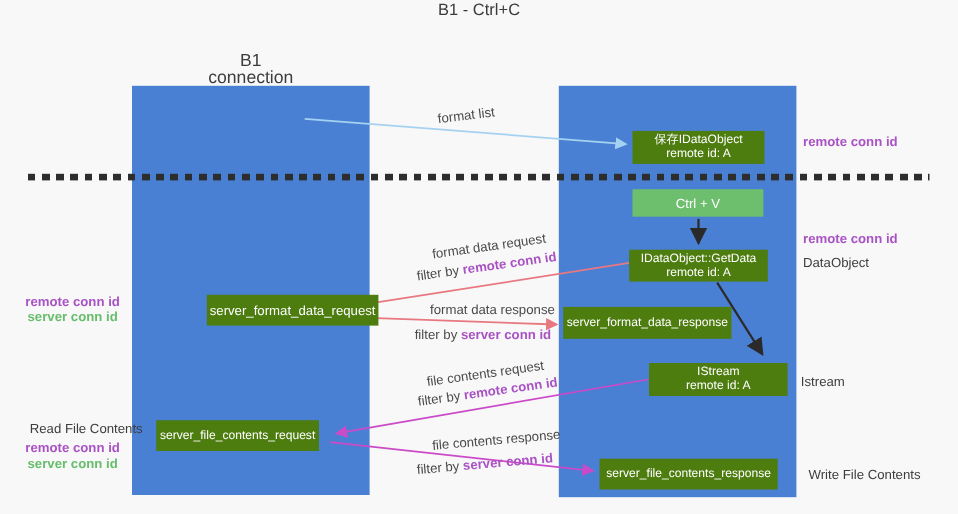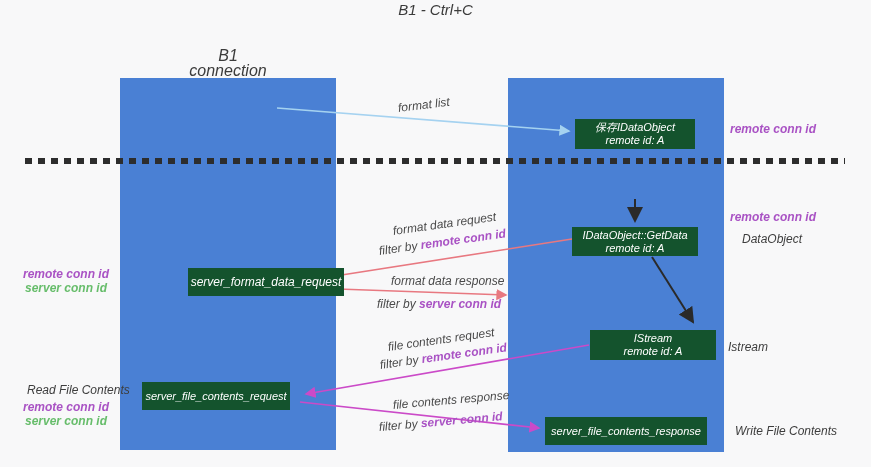--- a/index.html
+++ b/index.html
@@ -4,21 +4,20 @@
 <style>
   * { margin: 0; padding: 0; box-sizing: border-box; }
   html, body { background: #f8f8f9; }
   #canvas {
     position: relative;
     width: 871px;
     height: 467px;
     background: #f8f8f9;
     font-family: "Liberation Sans", sans-serif;
     overflow: hidden;
-    font-style: italic;
   }
   .abs { position: absolute; }
   .title {
     left: 0; top: 7; width: 871px;
     text-align: center;
     font-size: 15px; line-height: 20px;
     color: #3b3b3b;
   }
   .lane-header {
     text-align: center;
@@ -32,21 +31,21 @@
     left: 25px; top: 158px; width: 820px; height: 6px;
     background: repeating-linear-gradient(90deg, #2d2d2d 0 7px, transparent 7px 13px);
   }
   .box {
     display: flex; flex-direction: column;
     align-items: center; justify-content: center;
     color: #ffffff; text-align: center;
     font-size: 12px; line-height: 14px;
   }
   .box.small { font-size: 11px; line-height: 13px; }
-  .box.orange { background: #14532d; }
+  .box.orange { background: #4d7c0f; }
   .box.green  { background: #6dbe6d; }
   .side-label { font-size: 12px; color: #3d3d3d; white-space: nowrap; }
   .side-label.purple { color: #a952c4; font-weight: bold; }
   .label-stack { line-height: 14px; text-align: center; }
   .label-stack .purple { color: #a952c4; font-weight: bold; }
   .label-stack .greenlbl { color: #67bd6b; font-weight: bold; }
   .arrow-label {
     font-size: 12px; color: #4a4a4a; white-space: nowrap;
     transform-origin: left center;
   }
@@ -101,47 +100,53 @@
     <line x1="589" y1="345" x2="306" y2="394" stroke="#cb4ac8" stroke-width="1.6" marker-end="url(#mk-magenta)"></line>
     <line x1="300" y1="402" x2="539" y2="428" stroke="#cb4ac8" stroke-width="1.6" marker-end="url(#mk-magenta)"></line>
   </svg>
 
 
   <div class="abs box orange small" style="left:575px; top:119px; width:120px; height:30px;">
     <span>保存IDataObject</span>
     <span>remote id: A</span>
   </div>
 
+  <div class="abs box green" style="left:575px; top:172px; width:119px; height:25px;">
+    <span>Ctrl + V</span>
+  </div>
 
   <div class="abs box orange small" style="left:572px; top:227px; width:126px; height:29px;">
     <span>IDataObject::GetData</span>
     <span>remote id: A</span>
   </div>
 
   <div class="abs box orange" style="left:152px; top:268px; width:156px; height:28px;margin-left:36px;">
     <span>server_format_data_request</span>
   </div>
 
+  <div class="abs box orange small" style="left:512px; top:279px; width:153px; height:29px;">
+    <span>server_format_data_response</span>
+  </div>
 
   <div class="abs box orange small" style="left:590px; top:330px; width:126px; height:30px;">
     <span>IStream</span>
     <span>remote id: A</span>
   </div>
 
   <div class="abs box orange small" style="left:142px; top:382px; width:148px; height:28px;">
     <span>server_file_contents_request</span>
   </div>
 
   <div class="abs box orange small" style="left:545px; top:417px; width:162px; height:28px;">
     <span>server_file_contents_response</span>
   </div>
 
   <div class="abs side-label purple" style="left:730px; top:122px;">remote conn id</div>
   <div class="abs side-label purple" style="left:730px; top:210px;">remote conn id</div>
-  <div class="abs side-label" style="left:730px; top:232px;margin-left:12px;">DataObject</div>
+  <div class="abs side-label" style="left:730px; top:232px;">DataObject</div>
   <div class="abs side-label" style="left:728px; top:340px;">Istream</div>
   <div class="abs side-label" style="left:735px; top:424px;">Write File Contents</div>
 
   <div class="abs label-stack" style="left:16px; top:267px; width:100px; font-size:12px;">
     <div class="purple">remote conn id</div>
     <div class="greenlbl">server conn id</div>
   </div>
   <div class="abs side-label" style="left:27px; top:383px;">Read File Contents</div>
   <div class="abs label-stack" style="left:16px; top:400px; width:100px; font-size:12px;">
     <div class="purple">remote conn id</div>

